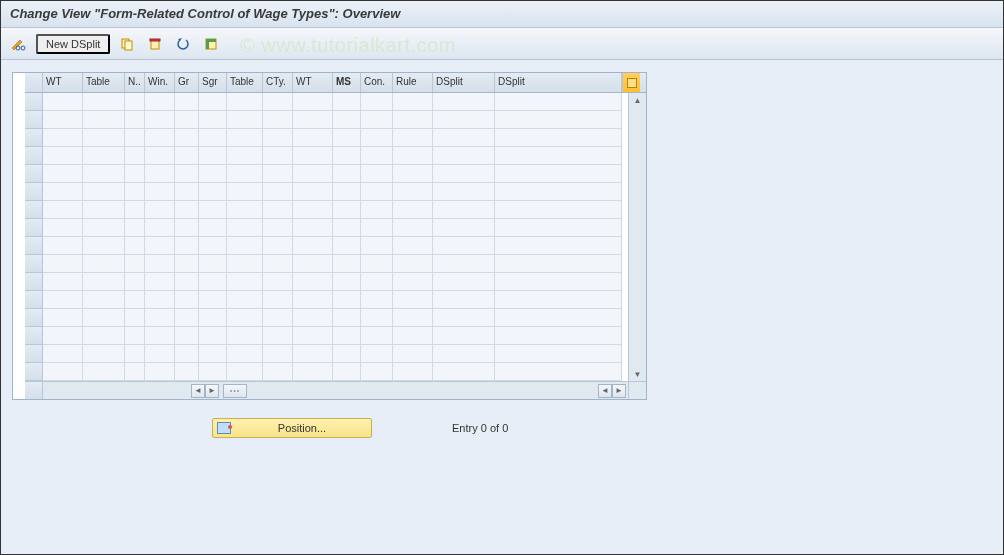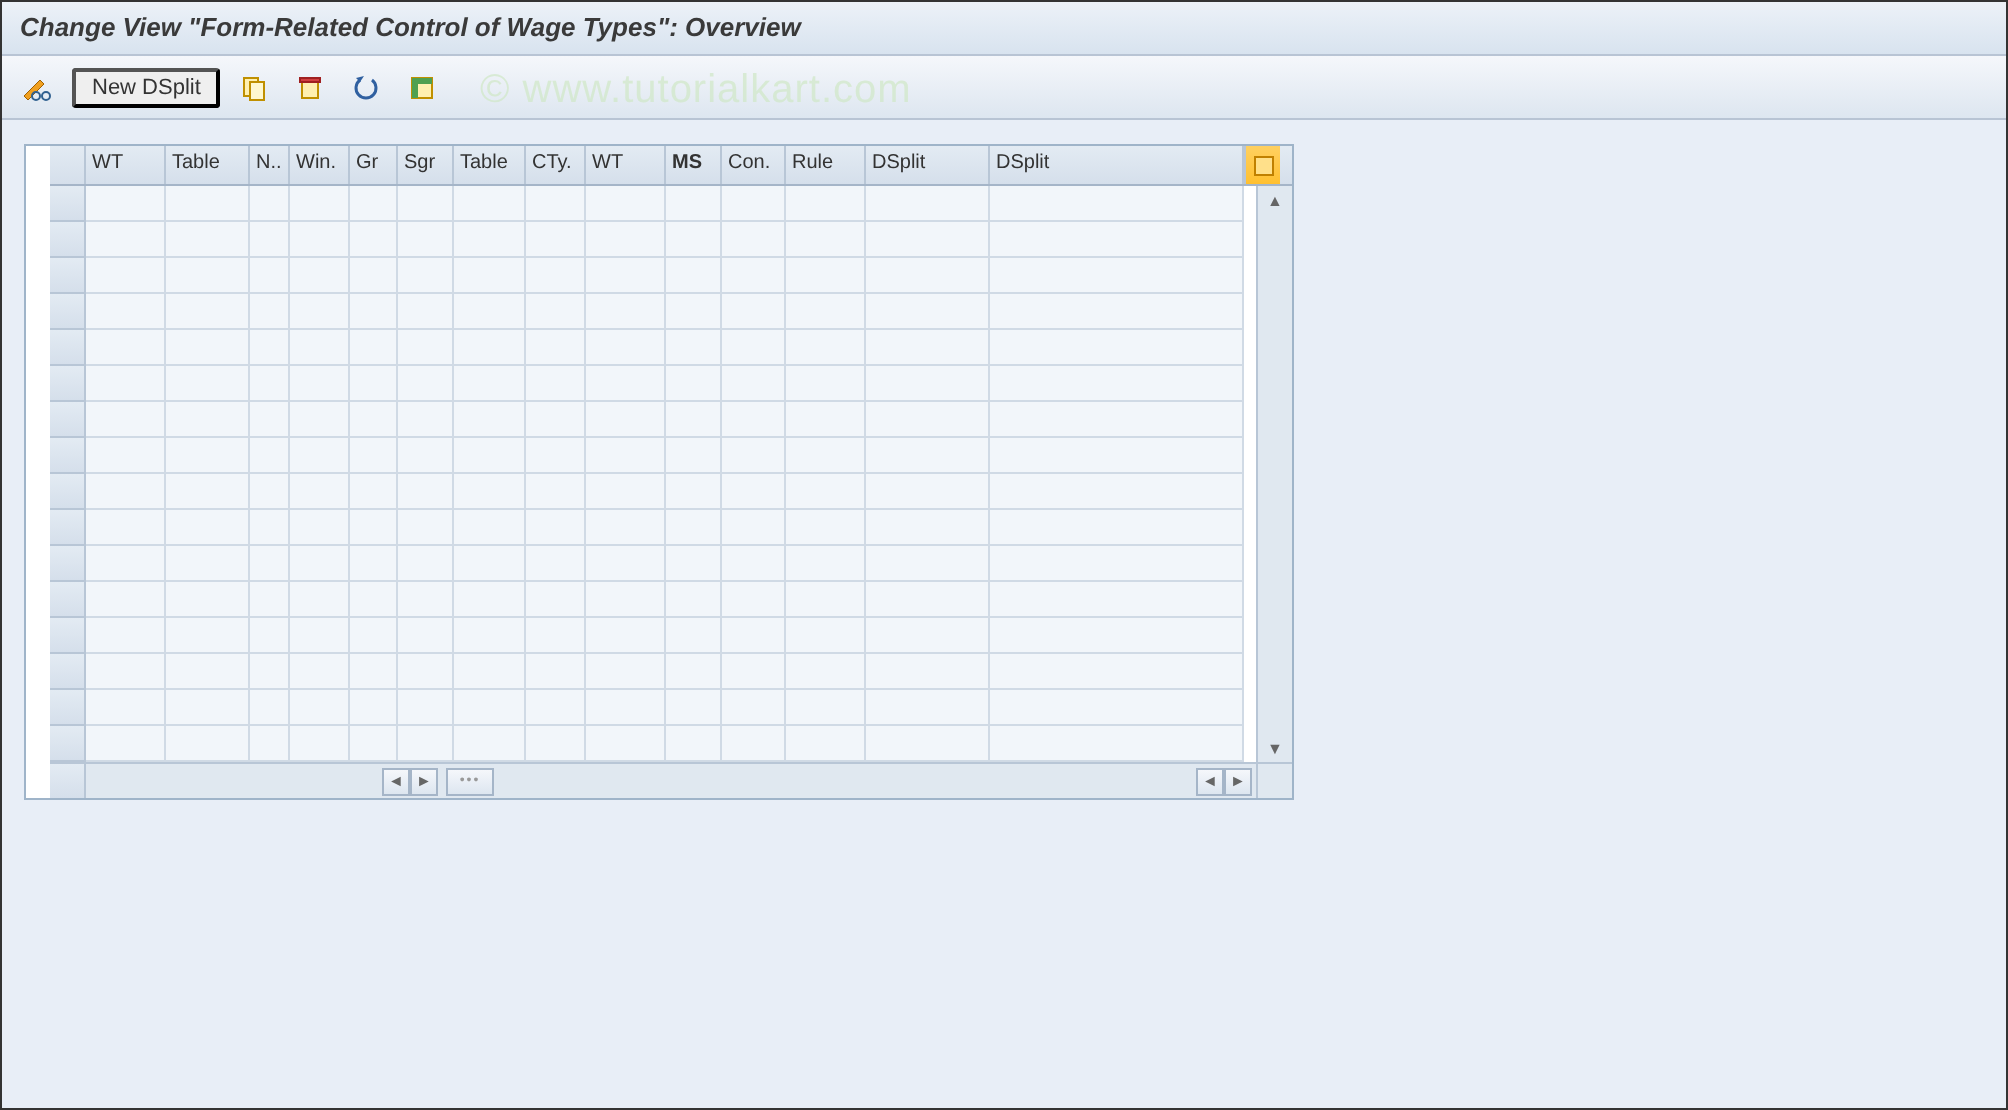--- a/index.html
+++ b/index.html
@@ -595,15 +595,22 @@
           </div>
         <div class="h-arrows-right">
           <div class="h-arrow">◄</div>
           <div class="h-arrow">►</div>
         </div>
       </div>
       <div class="hscroll-corner"></div>
     </div>
   </div>
 
+  <div class="footer-row">
+    <button class="pos-btn">
+      <span class="pos-icon"></span>
+      <span class="pos-label">Position...</span>
+    </button>
+    <span class="entry-text">Entry 0 of 0</span>
+  </div>
 </div>
 
 <div class="page-border"></div>
 
 </body></html>

